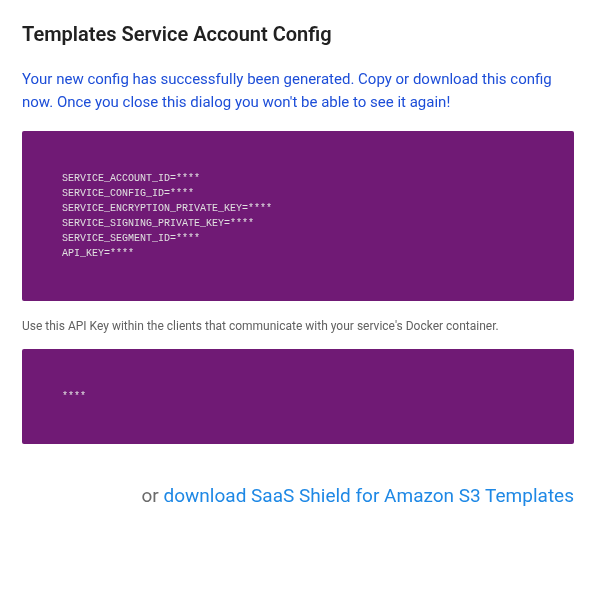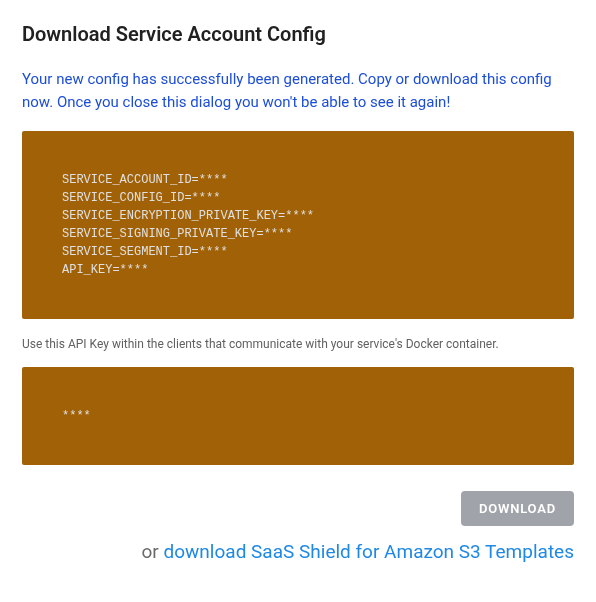--- a/index.html
+++ b/index.html
@@ -21,24 +21,24 @@
       color: #212121;
       margin-bottom: 22px;
     }
     .dialog-description {
       font-size: 15px;
       color: #1d4ed8;
       line-height: 1.5;
       margin-bottom: 18px;
     }
     .code-block {
-      background: #a16207;
+      background: #701a75;
       color: #e0e0e0;
       font-family: 'SFMono-Regular', Consolas, 'Liberation Mono', Menlo, Courier, monospace;
-      font-size: 12px;
+      font-size: 10px;
       line-height: 1.5;
       padding: 40px;
       white-space: pre;
       overflow-x: auto;
       margin-bottom: 16px;
       border-radius: 2px;
     }
     .code-block.small {
       padding-top: 40px;
       padding-bottom: 40px;
@@ -83,34 +83,33 @@
     }
     .template-link {
       color: #1e88e5;
       text-decoration: none;
       cursor: pointer;
     }
   </style>
 </head>
 <body>
 
-<h1 class="dialog-title">Download Service Account Config</h1>
+<h1 class="dialog-title">Templates Service Account Config</h1>
 
 <p class="dialog-description">Your new config has successfully been generated. Copy or download this config now. Once you close this dialog you won't be able to see it again!</p>
 
 <pre class="code-block">SERVICE_ACCOUNT_ID=****
 SERVICE_CONFIG_ID=****
 SERVICE_ENCRYPTION_PRIVATE_KEY=****
 SERVICE_SIGNING_PRIVATE_KEY=****
 SERVICE_SEGMENT_ID=****
 API_KEY=****</pre>
 
 <p class="subtext">Use this API Key within the clients that communicate with your service's Docker container.</p>
 
 <pre class="code-block small">****</pre>
 
 <div class="button-row">
-  <button class="btn btn-primary">DOWNLOAD</button>
 </div>
 
 <div class="template-row">
   <span>or  </span><a class="template-link">download SaaS Shield for Amazon S3 Templates</a>
 </div>
 
 </body></html>

